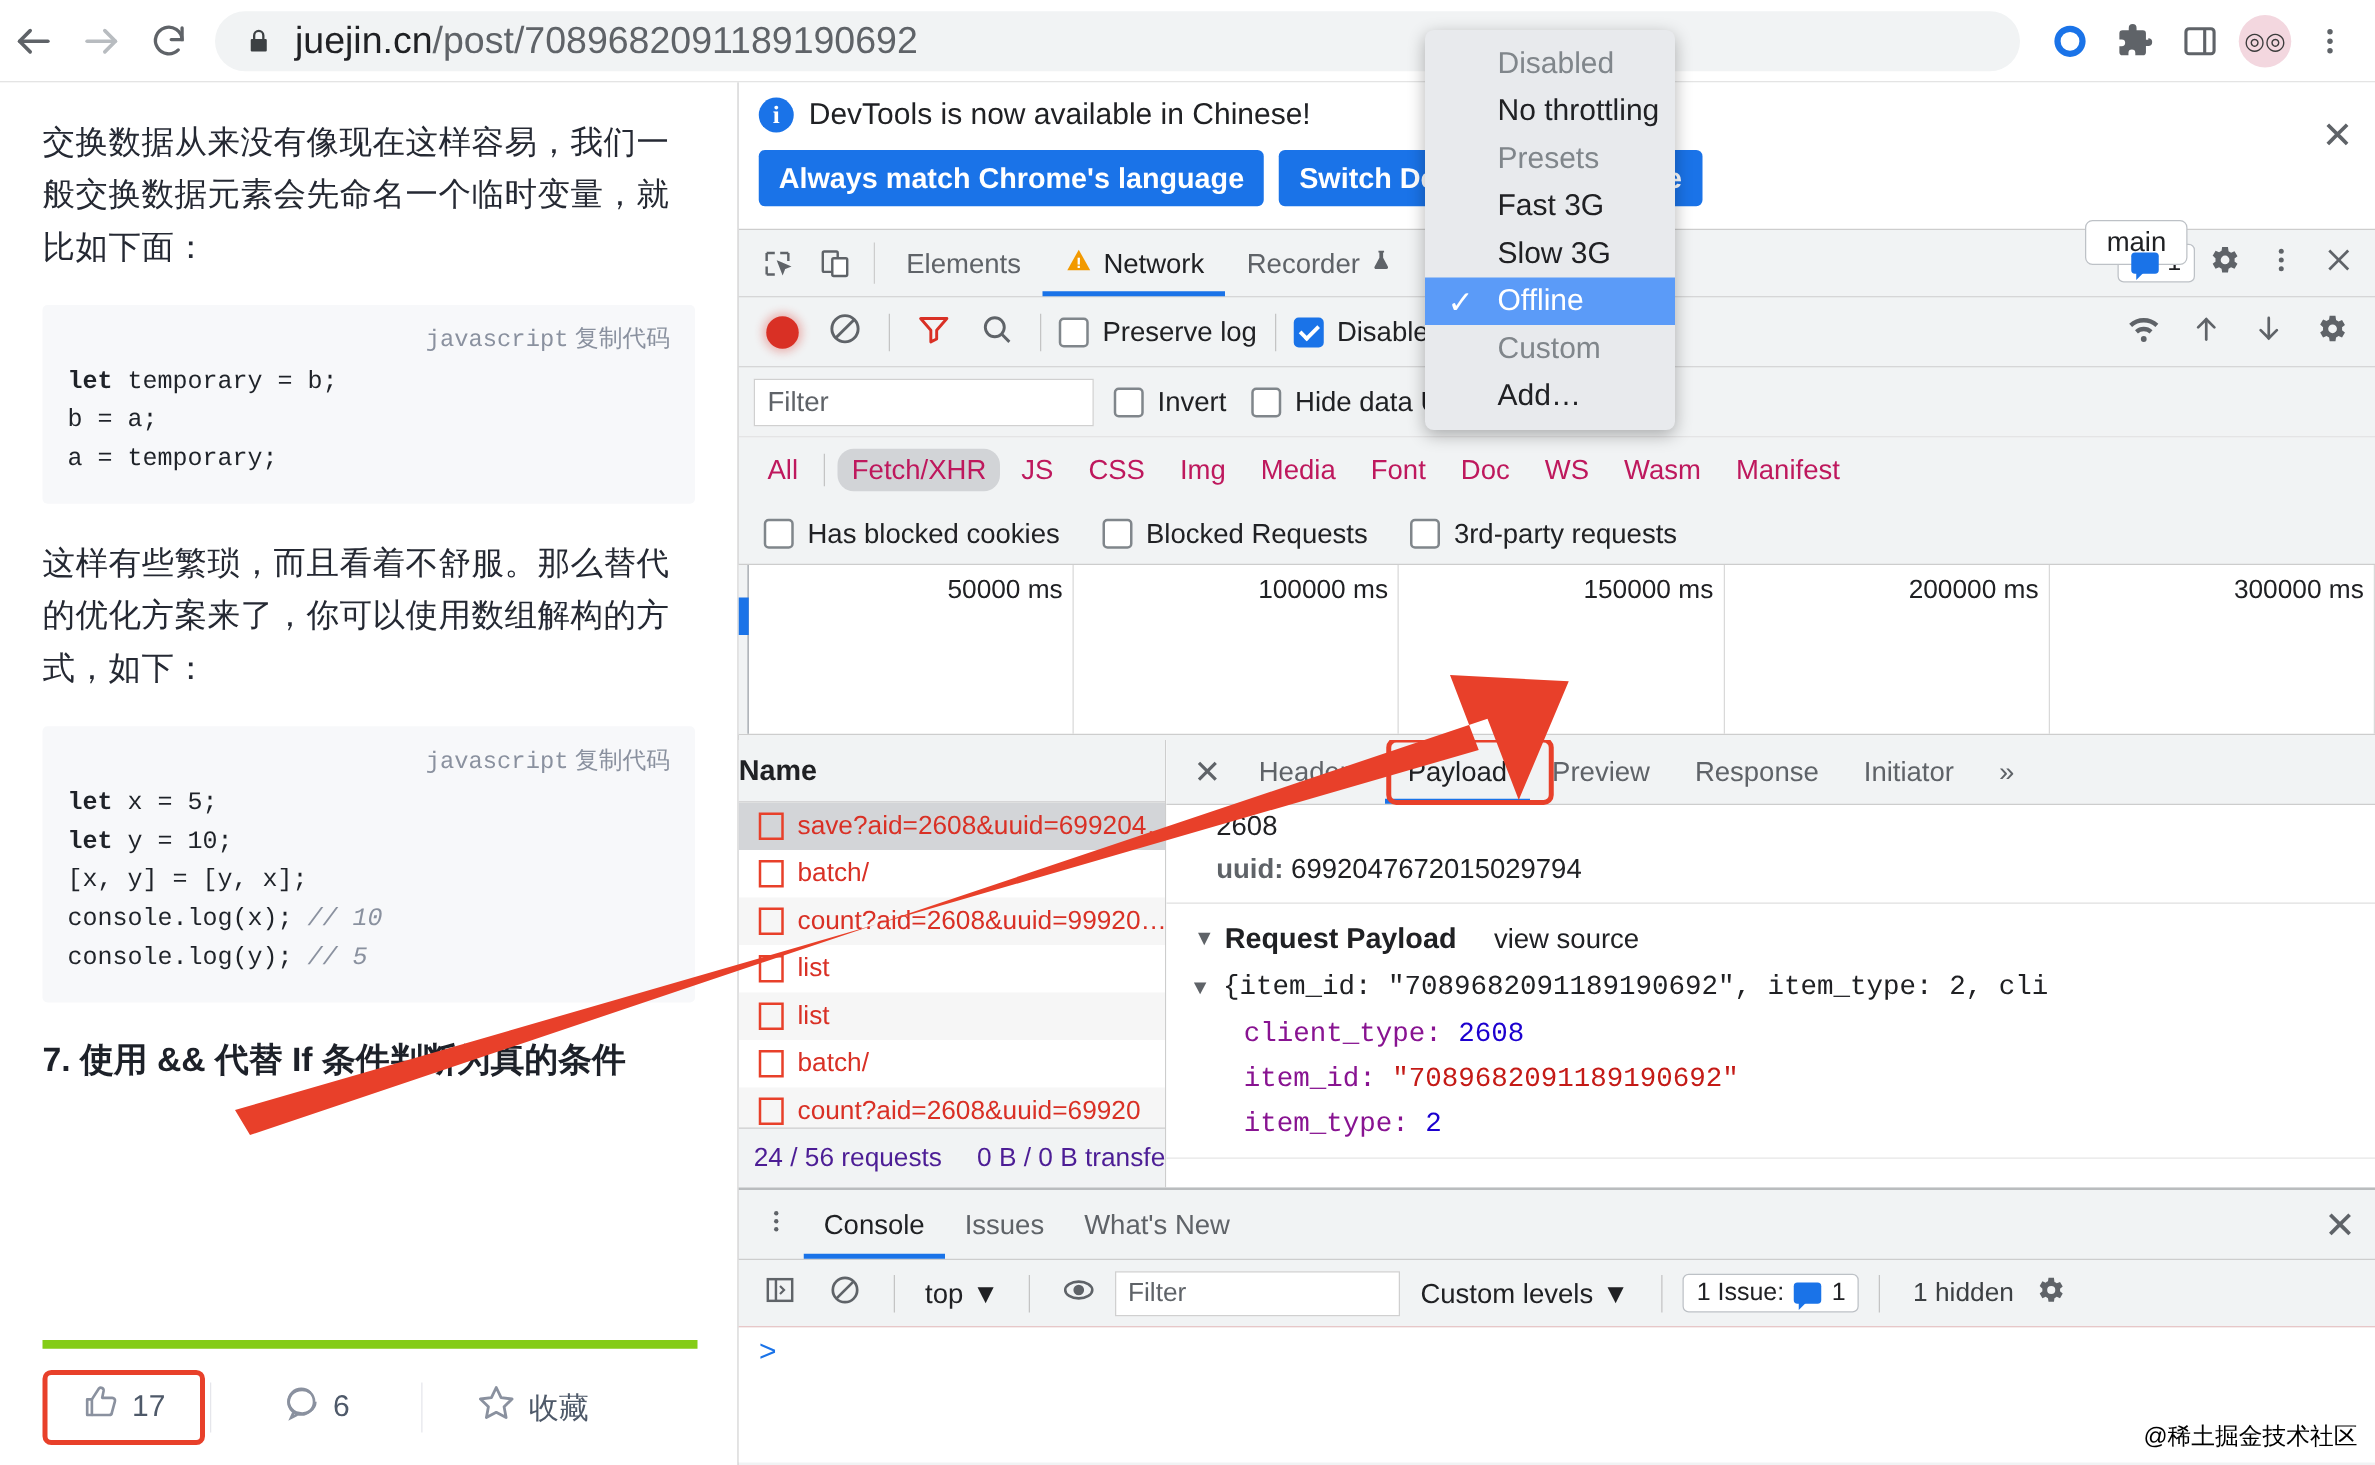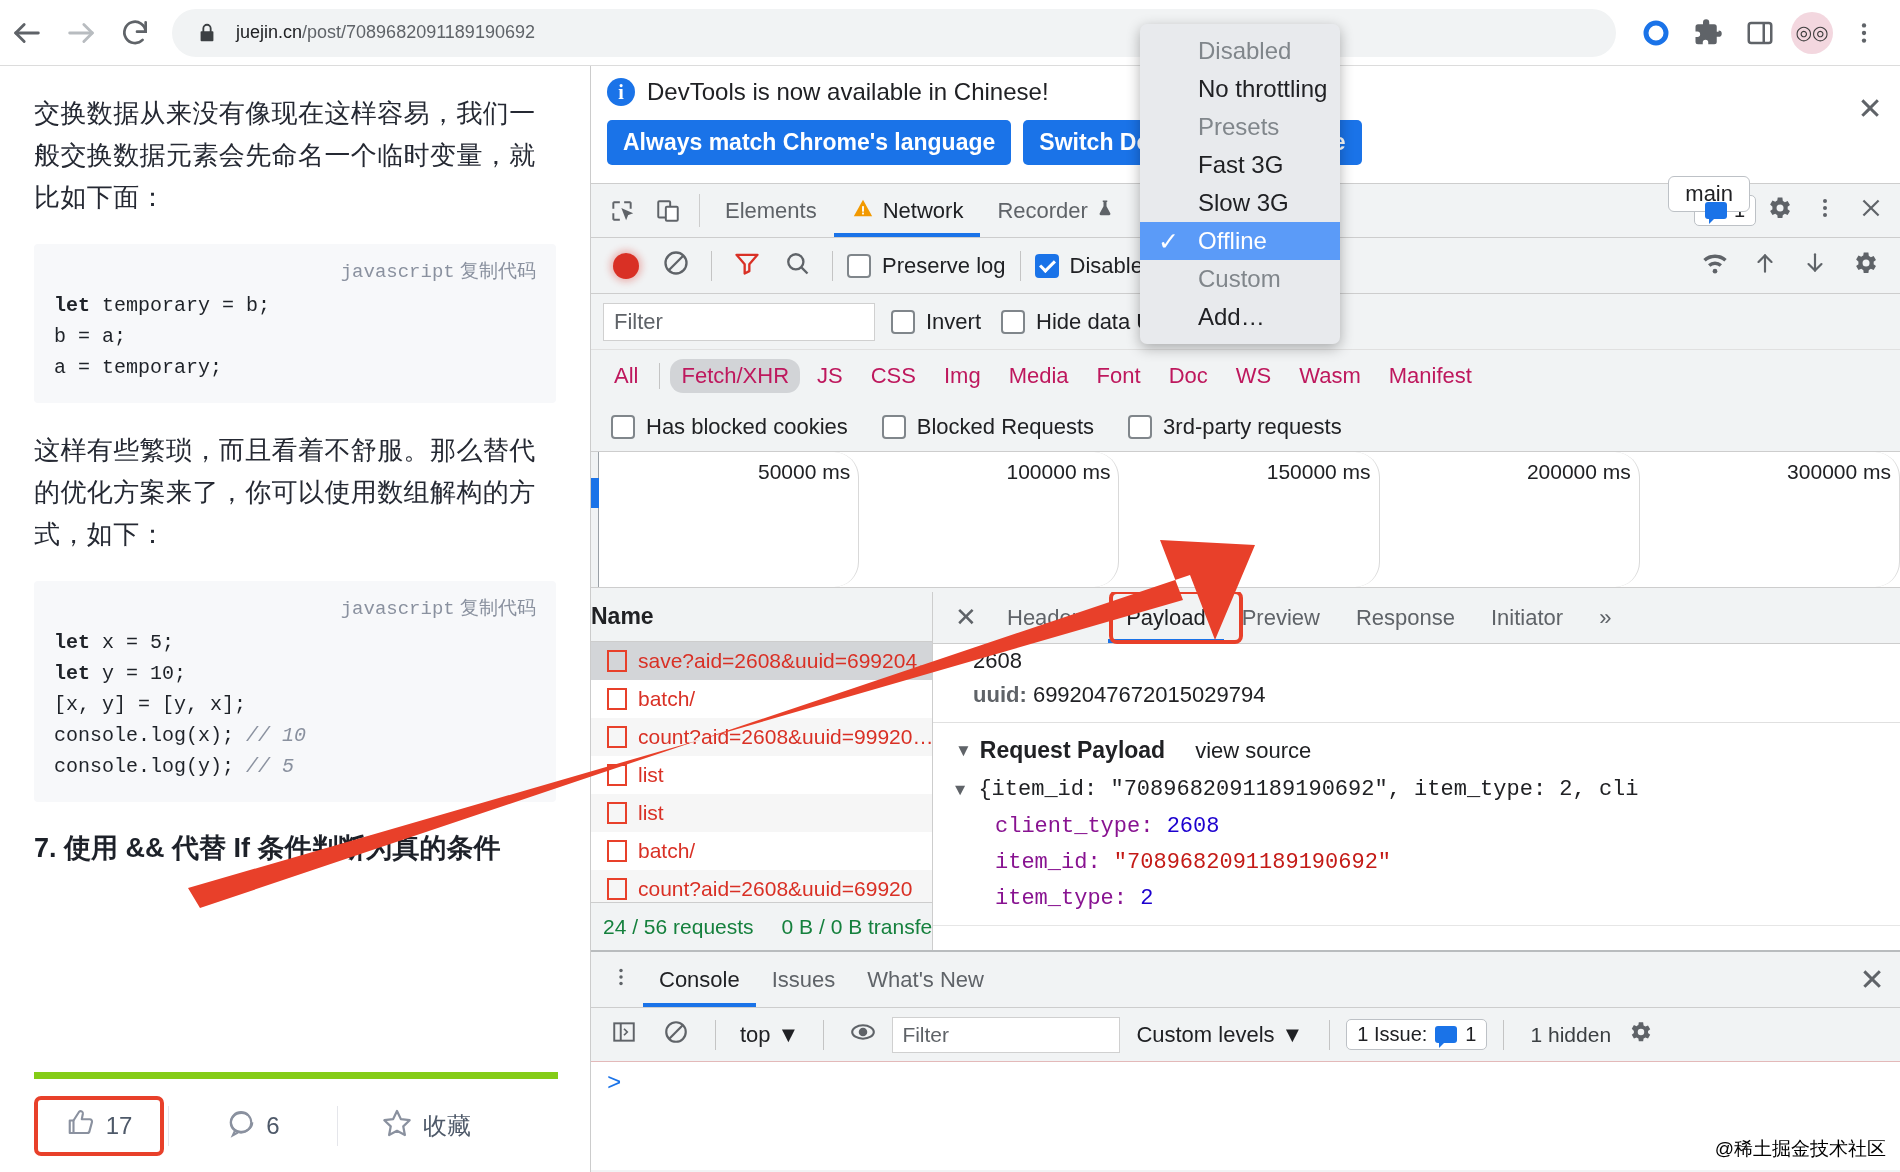--- a/index.html
+++ b/index.html
@@ -19,21 +19,21 @@
   }
   .nav-btn {
     width: 54px; height: 54px; display: flex; align-items: center;
     justify-content: center; color: #5f6368; flex: none;
   }
   .nav-btn svg { display: block; }
   .omnibox {
     flex: 1; height: 48px; margin: 0 14px 0 10px;
     background: #f1f3f4; border-radius: 24px;
     display: flex; align-items: center; padding: 0 24px;
-    font-size: 18px; color: #202124; overflow: hidden; white-space: nowrap;
+    font-size: 30px; color: #202124; overflow: hidden; white-space: nowrap;
   }
   .omnibox .lock { margin-right: 18px; display: flex; }
   .url-host { color: #202124; }
   .url-path { color: #5f6368; }
   .chrome-icons { display: flex; align-items: center; flex: none; padding-right: 10px; }
   .chrome-icon { width: 52px; height: 52px; display: flex; align-items: center; justify-content: center; color: #5f6368; }
   .avatar-circle {
     width: 42px; height: 42px; border-radius: 50%;
     background: #f3d7df; display: flex; align-items: center; justify-content: center;
     font-size: 19px; color: #3c3c3c;
@@ -187,41 +187,40 @@
   .timeline {
     height: 136px; background: #fff; display: flex; position: relative;
     border-bottom: 1px solid #cdcdcd;
   }
   .tl-gutter { width: 8px; background: #f1f3f4; border-right: 1px solid #9aa0a6; flex:none; position:relative;}
   .tl-gutter::after{content:'';position:absolute;left:0;top:26px;width:8px;height:30px;background:#1a73e8;}
   .tl-cell {
     flex: 1; border-right: 1px solid #d9d9d9; position: relative;
     font-size: 21px; color: #202124; text-align: right; padding: 8px 8px 0 0;
     white-space: nowrap;
-    border-radius: 25px;
   }
 
   .net-body { position: absolute; left:0; right:0; top: 526px; bottom: 222px; display: flex; }
   .req-list { width: 342px; background: #fff; border-right: 1px solid #cdcdcd; display: flex; flex-direction: column; }
   .req-head {
     height: 50px; background: #f1f3f4; border-bottom: 1px solid #cdcdcd;
     display: flex; align-items: center; padding-left: 0; font-size: 23px; color: #202124; font-weight: bold;
   }
   .req-rows { flex: 1; overflow: hidden; }
   .req-row {
     height: 38px; display: flex; align-items: center; gap: 11px; padding-left: 16px;
     font-size: 21px; color: #d93025; white-space: nowrap; overflow: hidden;
   }
   .req-row.alt { background: #f6f6f6; }
   .req-row.sel { background: #d3d5d8; }
   .req-cb { width: 20px; height: 22px; border: 2px solid #e8402a; flex: none; }
   .req-footer {
     height: 48px; background: #f1f3f4; border-top: 1px solid #cdcdcd;
     display: flex; align-items: center; gap: 14px; padding-left: 12px;
-    font-size: 21px; color: #15803d; white-space: nowrap;
+    font-size: 21px; color: #4c1d95; white-space: nowrap;
   }
   .rf-sep { width: 1px; height: 26px; background: #c4c4c4; }
 
   .detail-pane { flex: 1; background: #fff; display: flex; flex-direction: column; overflow: hidden; }
   .detail-tabs {
     height: 52px; background: #f1f3f4; border-bottom: 1px solid #cdcdcd;
     display: flex; align-items: stretch; padding-left: 10px; position: relative;
   }
   .dtab {
     display: flex; align-items: center; padding: 0 18px; font-size: 22px;

